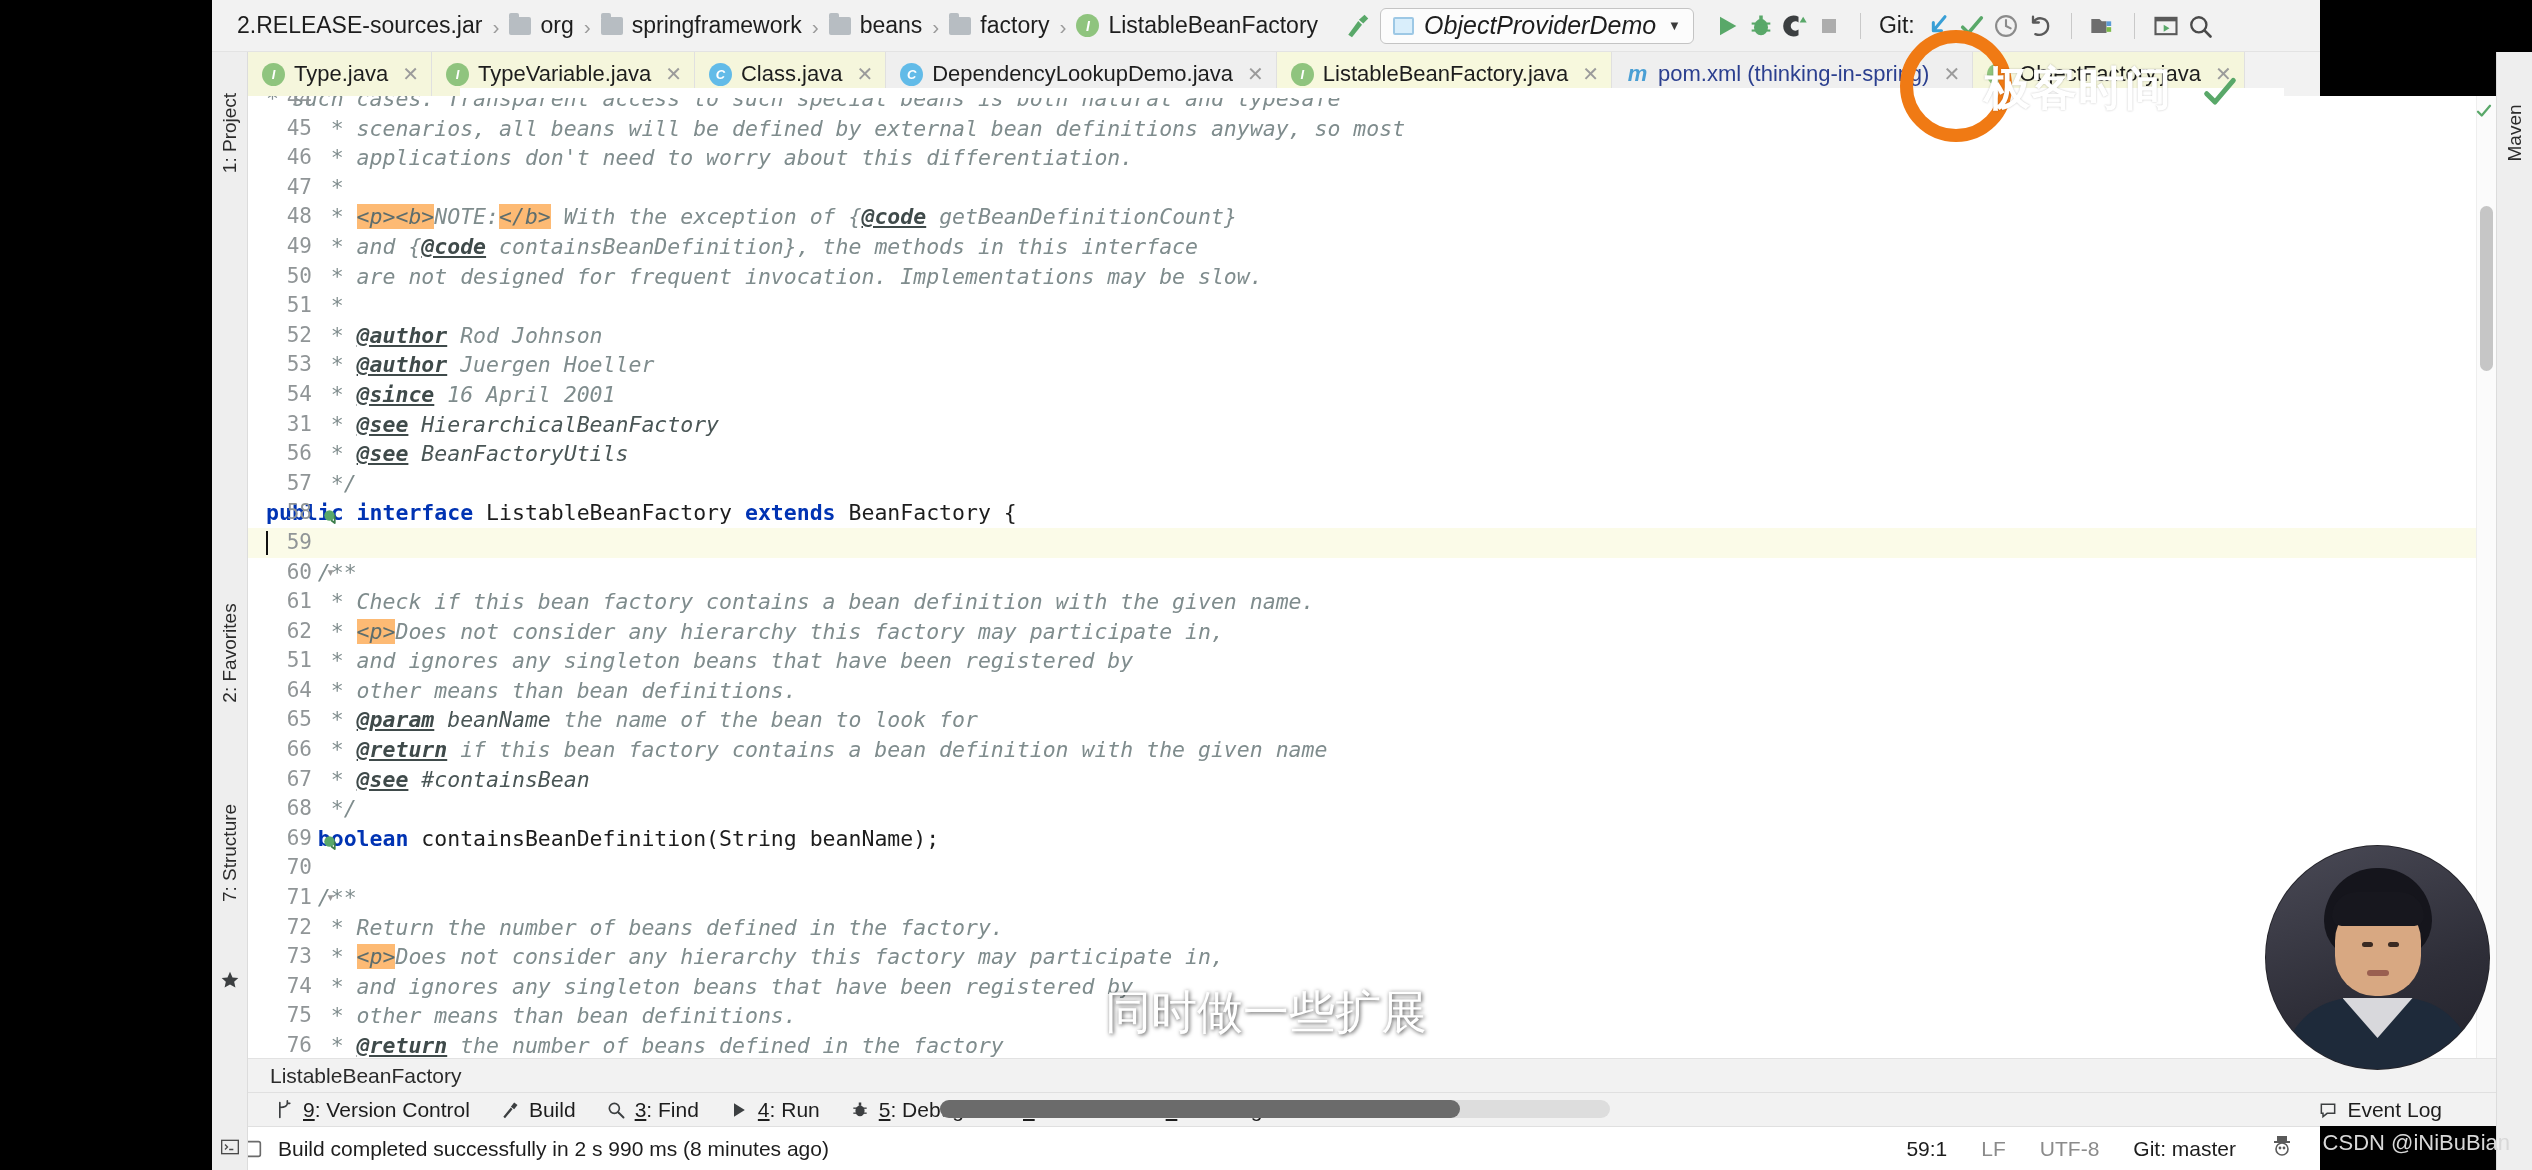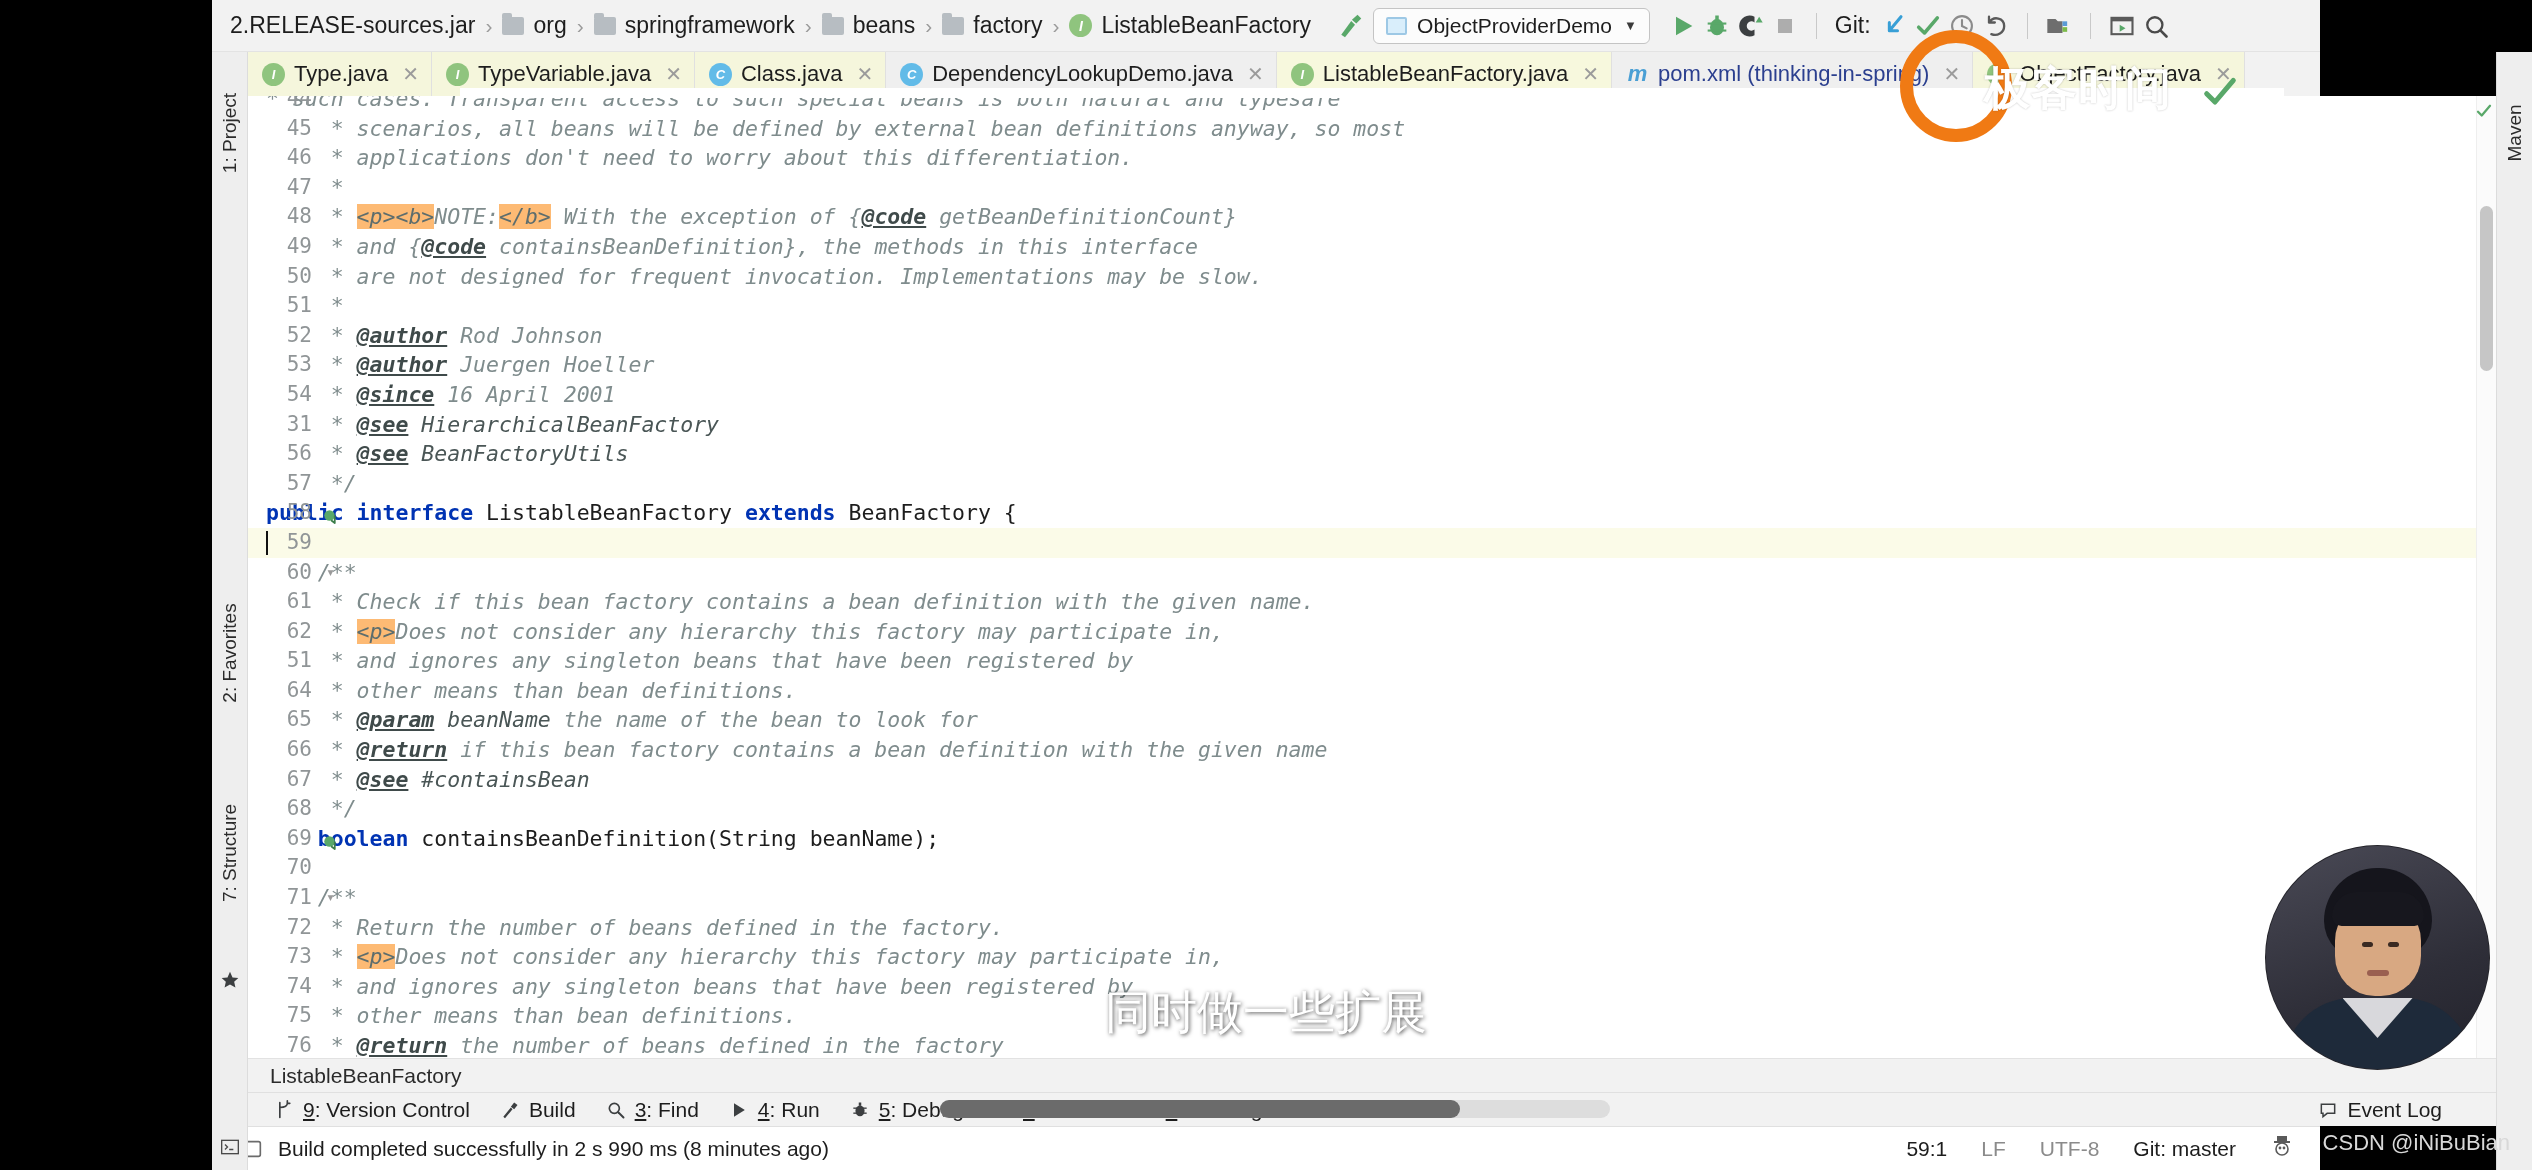--- a/index.html
+++ b/index.html
@@ -13,21 +13,21 @@
     position:absolute; left:212px; top:0; width:2108px; height:1170px;
     background:#f2f2f2; overflow:hidden;
   }
 
   
   .toolbar {
     position:relative; height:52px; width:100%;
     background:#f2f2f2; display:flex; align-items:center;
     border-bottom:1px solid #e3e3e3;
   }
-  .crumbs { display:flex; align-items:center; padding-left:18px; flex-shrink:0; }
+  .crumbs { display:flex; align-items:flex-end; padding-left:25px; flex-shrink:0; }
   .crumb { display:flex; align-items:center; font-size:23px; color:#1d1d1d; white-space:nowrap; }
   .crumb-sep { color:#9a9a9a; font-size:21px; margin:0 10px; }
   .ico-folder {
     width:22px; height:18px; margin-right:9px; position:relative; flex-shrink:0;
     background:#b7bdc2; border-radius:2px;
   }
   .ico-folder:before {
     content:""; position:absolute; left:0; top:-4px; width:10px; height:5px;
     background:#b7bdc2; border-radius:2px 2px 0 0;
   }
@@ -42,21 +42,21 @@
 
   .runconfig {
     display:flex; align-items:center; height:36px; padding:0 12px;
     border:1px solid #c4c4c4; border-radius:6px; background:#fcfcfc;
     margin-left:6px; flex-shrink:0;
   }
   .runconfig .rc-ico {
     width:21px; height:18px; background:#d9eefb; border:2px solid #9dc8e5;
     border-radius:2px; margin-right:10px;
   }
-  .runconfig .rc-label { font-size:21px; color:#1d1d1d; white-space:nowrap; }
+  .runconfig .rc-label { font-size:25px; color:#1d1d1d; white-space:nowrap;font-style:italic; }
   .rc-caret { margin-left:12px; font-size:13px; color:#3b3b3b; }
 
   .git-label { font-size:23px; color:#1d1d1d; margin:0 6px 0 4px; flex-shrink:0; }
 
   
   .tabs-row {
     position:relative; height:44px; display:flex; align-items:stretch;
     background:#f2f2f2; overflow:hidden;
   }
   .tab {

